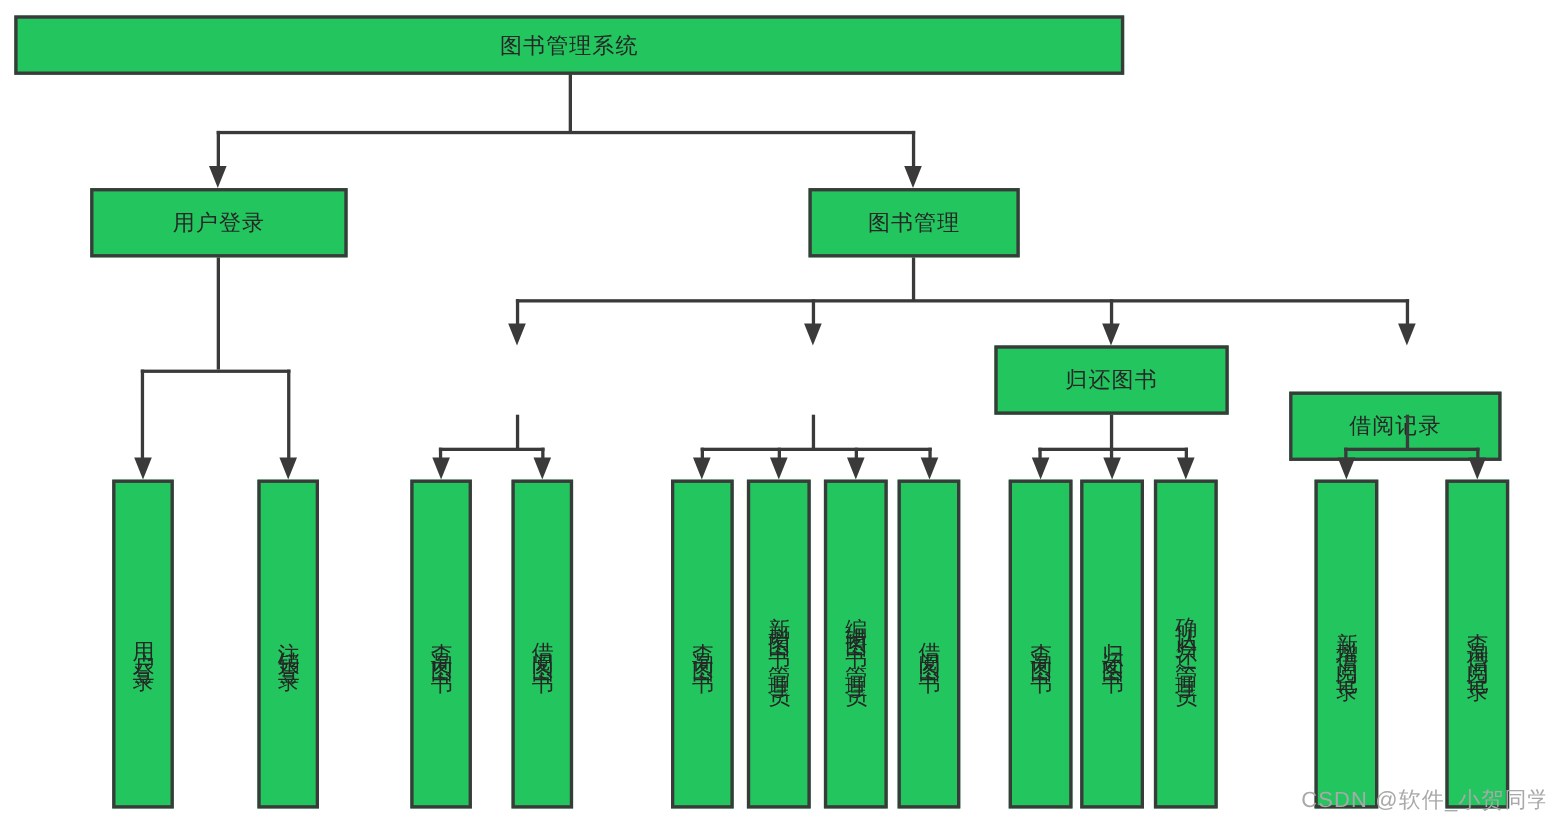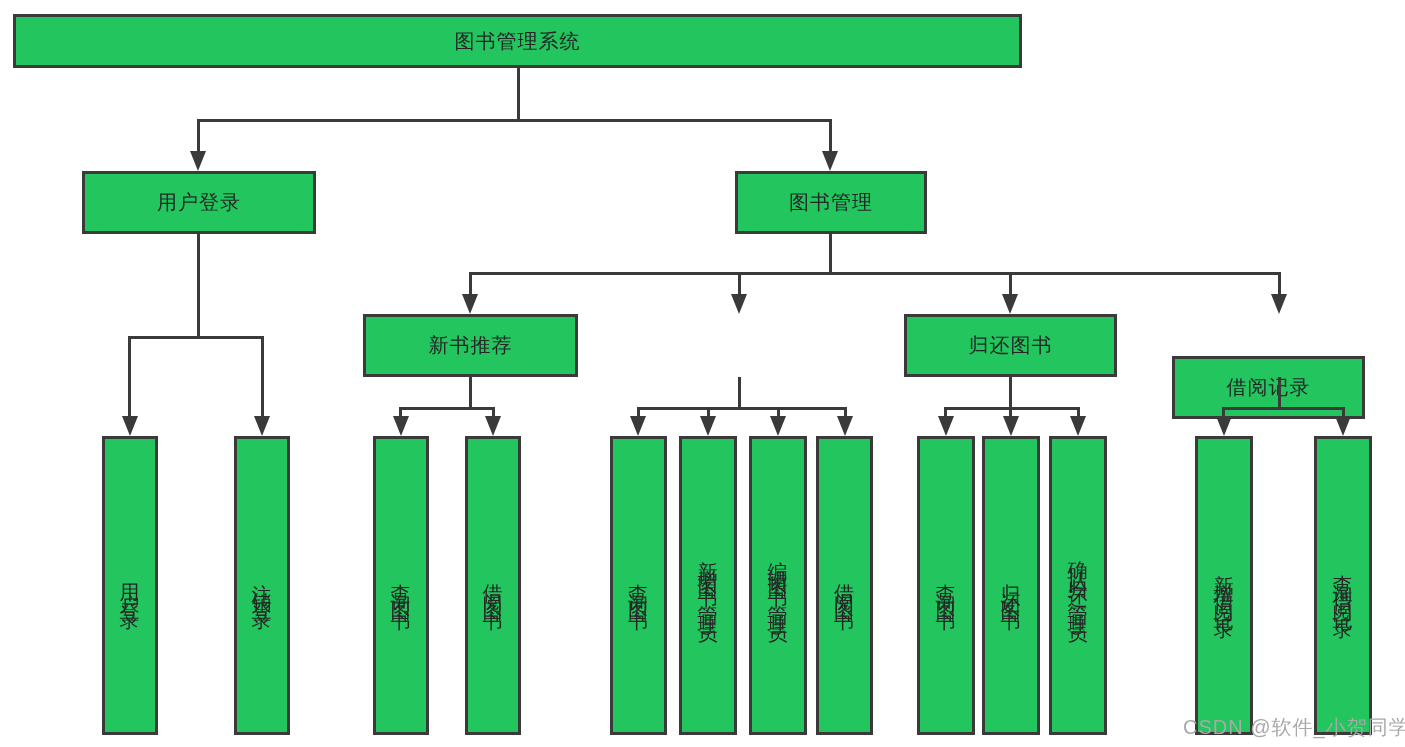--- a/index.html
+++ b/index.html
@@ -90,23 +90,20 @@
   <div class="cline" style="left:469px;top:272px;width:812px;height:3px;"></div>
   <div class="cline" style="left:469px;top:272px;width:3px;height:26px;"></div>
   <div class="ahead" style="left:462px;top:294px;"></div>
   <div class="cline" style="left:738px;top:272px;width:3px;height:26px;"></div>
   <div class="ahead" style="left:731px;top:294px;"></div>
   <div class="cline" style="left:1009px;top:272px;width:3px;height:26px;"></div>
   <div class="ahead" style="left:1002px;top:294px;"></div>
   <div class="cline" style="left:1278px;top:272px;width:3px;height:26px;"></div>
   <div class="ahead" style="left:1271px;top:294px;"></div>
 
-  <div class="box" style="left:363px;top:314px;width:215px;height:63px;">
-    <span>新书推荐</span>
-  </div>
   <div class="box" style="left:904px;top:314px;width:213px;height:63px;">
     <span>归还图书</span>
   </div>
   <div class="box" style="left:1172px;top:314px;width:193px;height:63px;margin-top:42px;">
     <span>借阅记录</span>
   </div>
 
   <div class="cline" style="left:469px;top:377px;width:3px;height:33px;"></div>
   <div class="cline" style="left:399px;top:407px;width:96px;height:3px;"></div>
   <div class="cline" style="left:399px;top:407px;width:3px;height:13px;"></div>

